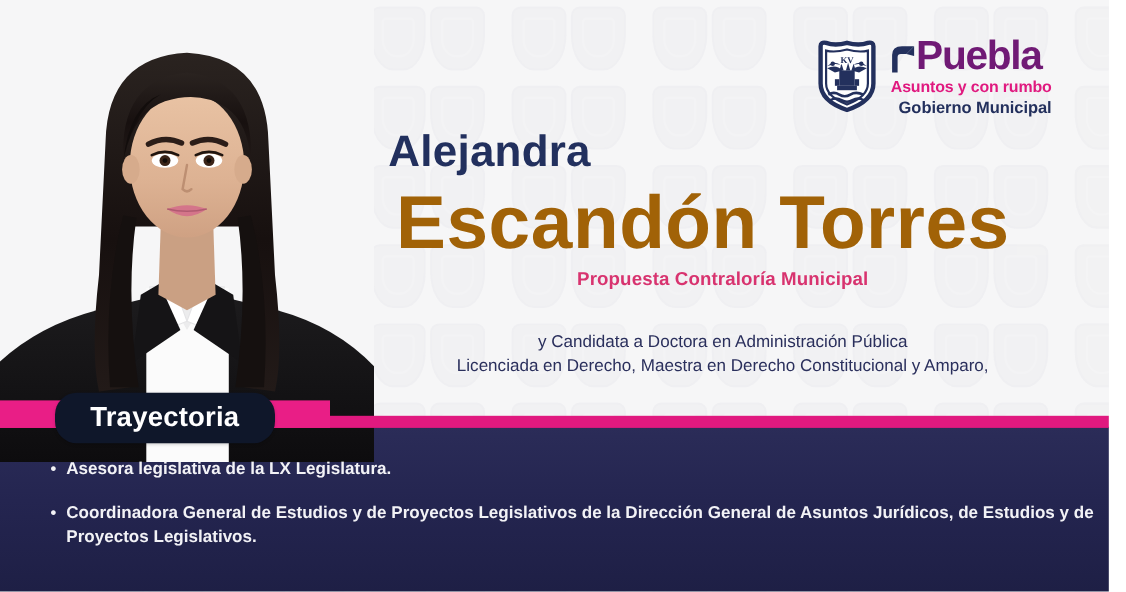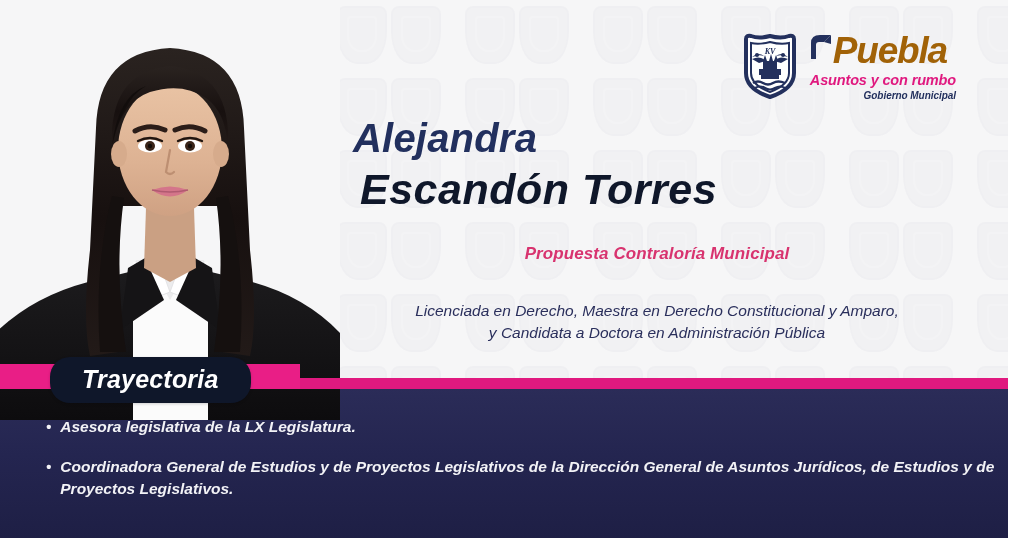--- a/index.html
+++ b/index.html
@@ -4,21 +4,20 @@
 <style>
   html,body{margin:0;padding:0;}
   body{
     width:1024px;height:538px;overflow:hidden;
     font-family:"Liberation Sans", sans-serif;
     background:#ffffff;
   }
   .banner{
     position:relative;width:1008px;height:538px;overflow:hidden;
     background:#f4f4f5;
-    font-style:italic;
   }
   
   .watermark{
     position:absolute;inset:0;
     background-color:#f6f6f7;
     opacity:1;
     z-index:0;
   }
   .wm-grid{
     position:absolute;inset:0;
@@ -53,49 +52,49 @@
   .content{
     position:absolute;left:336px;top:0;width:688px;height:380px;z-index:4;
   }
   .first-name{
     position:absolute;left:17px;top:118px;
     font-size:40px;font-weight:bold;color:#22305e;
     letter-spacing:.2px;line-height:1;
   }
   .last-name{
     position:absolute;left:24px;top:168px;
-    font-size:43px;font-weight:bold;color:#0f172a;
+    font-size:68px;font-weight:bold;color:#a16207;
     letter-spacing:.5px;line-height:1;white-space:nowrap;
   }
   .role{
     position:absolute;left:0;top:245px;width:642px;text-align:center;
     font-size:17px;font-weight:bold;color:#d8336f;
     letter-spacing:.1px;line-height:1.1;
   }
   .degrees{
     position:absolute;left:0;top:300px;width:642px;text-align:center;
     font-size:15.5px;color:#2a2f5c;line-height:1.45;font-weight:500;
   }
   
   .logo{
     position:absolute;right:52px;top:32px;z-index:6;
     display:flex;align-items:center;gap:11px;
   }
   .crest{width:58px;height:66px;}
   .logo-type{display:flex;flex-direction:column;line-height:1;}
   .logo-puebla{
-    display:flex;align-items:flex-start;gap:1px;
-    font-size:37px;font-weight:bold;color:#a16207;letter-spacing:-1.2px;
+    display:flex;align-items:flex-end;gap:1px;
+    font-size:37px;font-weight:bold;color:#701a75;letter-spacing:-1.2px;
   }
   .logo-arrow{width:23px;height:30px;margin-right:-1px;}
   .logo-tag{
     font-size:14.5px;color:#e0197f;font-weight:600;margin-top:4px;letter-spacing:-.15px;
   }
   .logo-gov{
-    font-size:10px;color:#23305d;font-weight:bold;margin-top:3px;
+    font-size:15px;color:#23305d;font-weight:bold;margin-top:3px;
     text-align:right;letter-spacing:-.05px;
   }
   
   .navy{
     position:absolute;left:0;bottom:0;width:1024px;height:150px;z-index:2;
     background:linear-gradient(180deg,#2b2c58 0%,#242550 45%,#1e1f45 100%);
   }
   .pinkbar{
     position:absolute;left:0;top:378px;width:1024px;height:11px;z-index:5;
     background:#e0197f;
@@ -620,22 +619,22 @@
       <div class="logo-tag">Asuntos y con rumbo</div>
       <div class="logo-gov">Gobierno Municipal</div>
     </div>
   </div>
 
   <div class="content">
     <div class="first-name">Alejandra</div>
     <div class="last-name">Escandón Torres</div>
     <div class="role">Propuesta Contraloría Municipal</div>
     <div class="degrees">
+      <div>y Candidata a Doctora en Administración Pública</div>
       <div>Licenciada en Derecho, Maestra en Derecho Constitucional y Amparo,</div>
-      <div>y Candidata a Doctora en Administración Pública</div>
     </div>
   </div>
 
   <div class="navy"></div>
   <div class="pinkbar"></div>
   <div class="pinkbar-left"></div>
   <div class="pill">Trayectoria</div>
 
   <div class="bullets" id="bullets">
       <div class="bullet">

